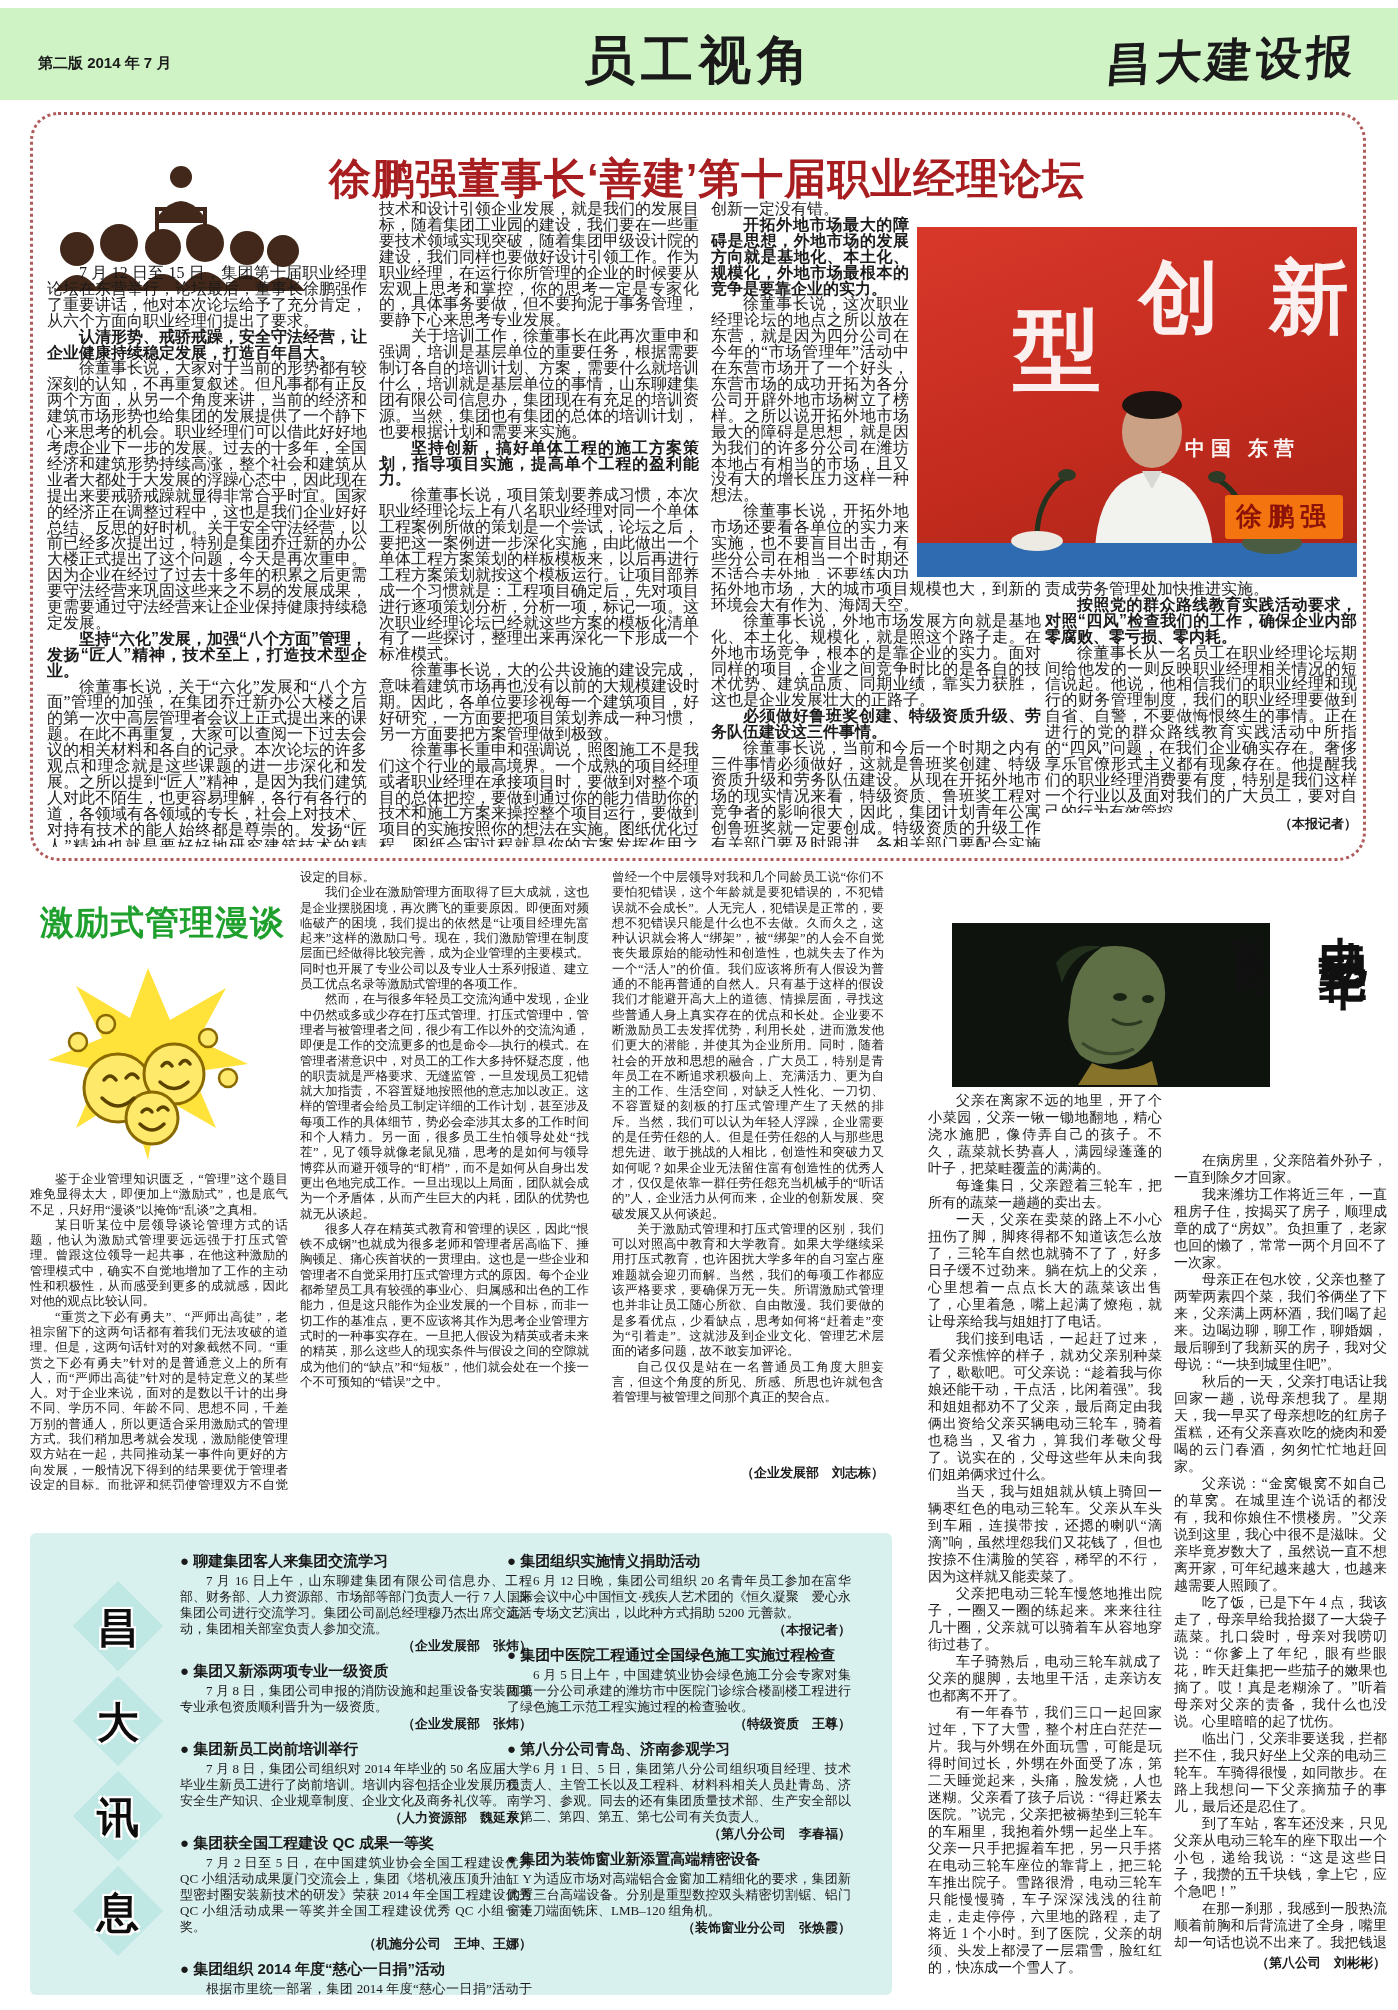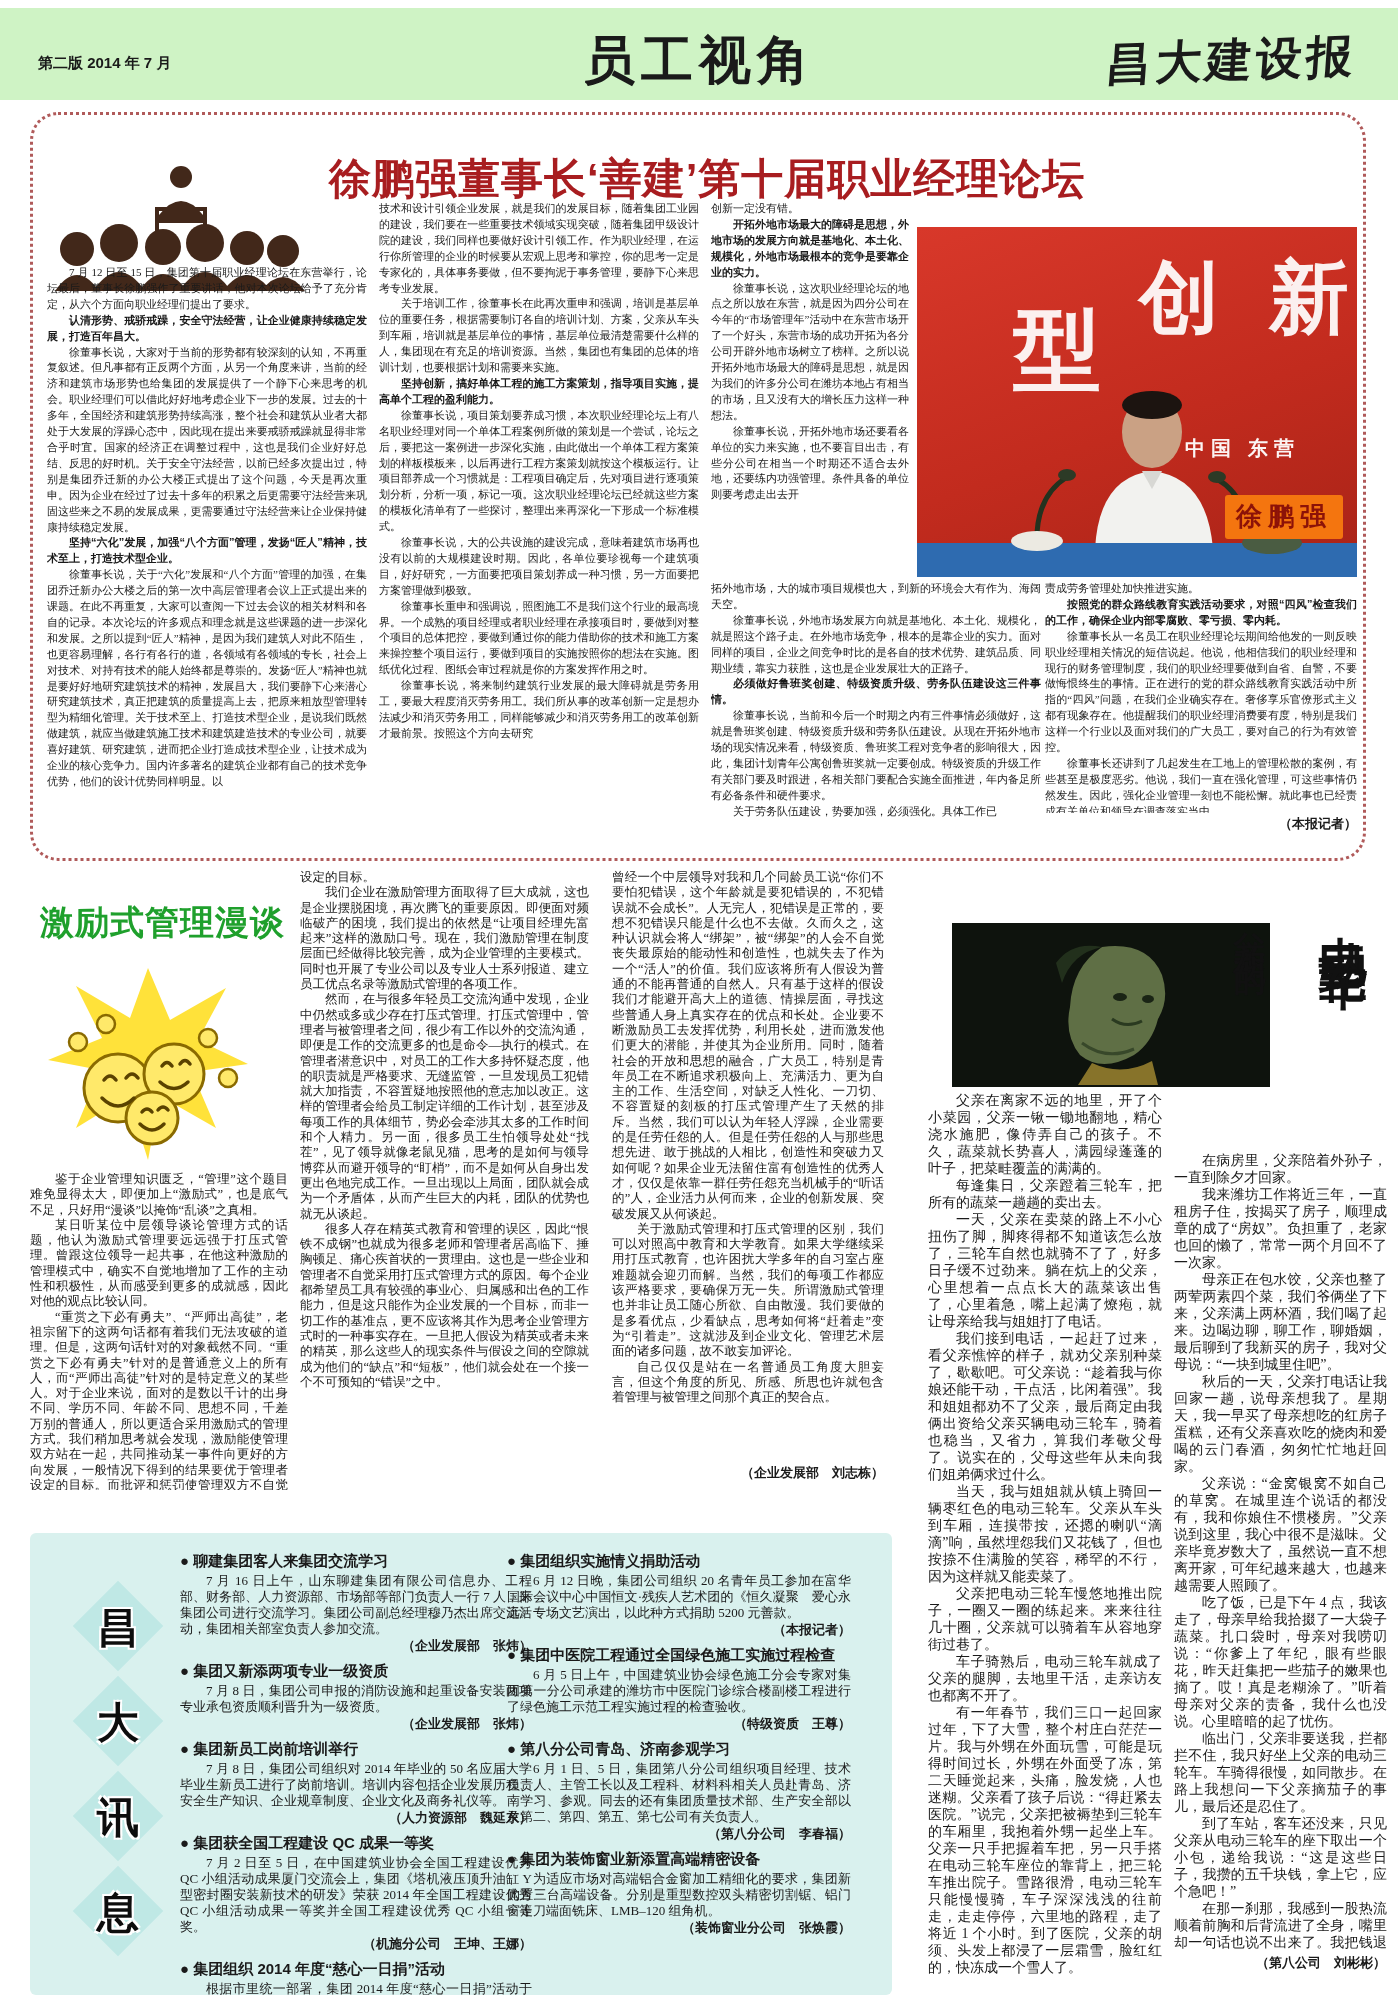--- a/index.html
+++ b/index.html
@@ -12,21 +12,21 @@
   .section-title{position:absolute;left:0;right:0;top:18px;text-align:center;font-size:52px;
            font-weight:900;font-family:"Liberation Sans","DejaVu Sans",sans-serif;letter-spacing:6px;}
   .masthead{position:absolute;right:42px;top:22px;font-size:46px;font-weight:bold;
            font-family:"DejaVu Serif",serif;transform:skewX(-6deg) rotate(-2deg);letter-spacing:4px;}
   
   .lead-box{position:absolute;left:30px;top:112px;width:1330px;height:743px;
             border:3px dotted #b05a5a;border-radius:28px;}
   .headline{position:absolute;left:296px;top:36px;width:1014px;font-size:42px;font-weight:900;
             color:#a81d20;font-family:"Liberation Sans",sans-serif;letter-spacing:1px;white-space:nowrap;}
   .col{position:absolute;text-align:justify;overflow:hidden;}
-  .lead-col{font-size:11px;line-height:15.9px;}
+  .lead-col{font-size:16px;line-height:15.9px;}
   .para{margin:0;text-indent:2em;}
   .para.cont{text-indent:0;}
   .para.b{font-weight:bold;font-family:"Liberation Sans",sans-serif;}
   .byline{text-align:right;font-weight:bold;font-size:13px;padding-right:6px;}
   .photo{position:absolute;left:884px;top:112px;width:440px;height:350px;overflow:hidden;
          background:linear-gradient(160deg,#d8382a 0%,#c22b1e 55%,#a82317 100%);}
   .photo .bigchar{position:absolute;color:rgba(255,255,255,.93);font-weight:bold;
          font-family:"DejaVu Serif",serif;}
   .photo .loc{position:absolute;color:rgba(255,255,255,.95);font-size:20px;font-weight:bold;letter-spacing:6px;}
   .namecard{position:absolute;background:#f4750f;color:#8c1208;font-size:26px;font-weight:bold;
@@ -100,21 +100,21 @@
 
     <div class="col lead-col" style="left:14px;top:150px;width:320px;height:582px;">
         <p class="para">7 月 12 日至 15 日，集团第十届职业经理论坛在东营举行，论坛最后，董事长徐鹏强作了重要讲话，他对本次论坛给予了充分肯定，从六个方面向职业经理们提出了要求。</p>
         <p class="para b">认清形势、戒骄戒躁，安全守法经营，让企业健康持续稳定发展，打造百年昌大。</p>
         <p class="para">徐董事长说，大家对于当前的形势都有较深刻的认知，不再重复叙述。但凡事都有正反两个方面，从另一个角度来讲，当前的经济和建筑市场形势也给集团的发展提供了一个静下心来思考的机会。职业经理们可以借此好好地考虑企业下一步的发展。过去的十多年，全国经济和建筑形势持续高涨，整个社会和建筑从业者大都处于大发展的浮躁心态中，因此现在提出来要戒骄戒躁就显得非常合乎时宜。国家的经济正在调整过程中，这也是我们企业好好总结、反思的好时机。关于安全守法经营，以前已经多次提出过，特别是集团乔迁新的办公大楼正式提出了这个问题，今天是再次重申。因为企业在经过了过去十多年的积累之后更需要守法经营来巩固这些来之不易的发展成果，更需要通过守法经营来让企业保持健康持续稳定发展。</p>
         <p class="para b">坚持“六化”发展，加强“八个方面”管理，发扬“匠人”精神，技术至上，打造技术型企业。</p>
         <p class="para">徐董事长说，关于“六化”发展和“八个方面”管理的加强，在集团乔迁新办公大楼之后的第一次中高层管理者会议上正式提出来的课题。在此不再重复，大家可以查阅一下过去会议的相关材料和各自的记录。本次论坛的许多观点和理念就是这些课题的进一步深化和发展。之所以提到“匠人”精神，是因为我们建筑人对此不陌生，也更容易理解，各行有各行的道，各领域有各领域的专长，社会上对技术、对持有技术的能人始终都是尊崇的。发扬“匠人”精神也就是要好好地研究建筑技术的精神，发展昌大，我们要静下心来潜心研究建筑技术，真正把建筑的质量提高上去，把原来粗放型管理转型为精细化管理。关于技术至上、打造技术型企业，是说我们既然做建筑，就应当做建筑施工技术和建筑建造技术的专业公司，就要喜好建筑、研究建筑，进而把企业打造成技术型企业，让技术成为企业的核心竞争力。国内许多著名的建筑企业都有自己的技术竞争优势，他们的设计优势同样明显。以</p>
       </div>
     <div class="col lead-col" style="left:346px;top:86px;width:320px;height:646px;">
         <p class="para cont">技术和设计引领企业发展，就是我们的发展目标，随着集团工业园的建设，我们要在一些重要技术领域实现突破，随着集团甲级设计院的建设，我们同样也要做好设计引领工作。作为职业经理，在运行你所管理的企业的时候要从宏观上思考和掌控，你的思考一定是专家化的，具体事务要做，但不要拘泥于事务管理，要静下心来思考专业发展。</p>
-        <p class="para">关于培训工作，徐董事长在此再次重申和强调，培训是基层单位的重要任务，根据需要制订各自的培训计划、方案，父亲从车头到车厢，培训就是基层单位的事情，基层单位最清楚需要什么样的人，集团现在有充足的培训资源。当然，集团也有集团的总体的培训计划，也要根据计划和需要来实施。</p>
+        <p class="para">关于培训工作，徐董事长在此再次重申和强调，培训是基层单位的重要任务，根据需要制订各自的培训计划、方案，需要什么就培训什么，培训就是基层单位的事情，山东聊建集团有限公司信息办，集团现在有充足的培训资源。当然，集团也有集团的总体的培训计划，也要根据计划和需要来实施。</p>
         <p class="para b">坚持创新，搞好单体工程的施工方案策划，指导项目实施，提高单个工程的盈利能力。</p>
         <p class="para">徐董事长说，项目策划要养成习惯，本次职业经理论坛上有八名职业经理对同一个单体工程案例所做的策划是一个尝试，论坛之后，要把这一案例进一步深化实施，由此做出一个单体工程方案策划的样板模板来，以后再进行工程方案策划就按这个模板运行。让项目部养成一个习惯就是：工程项目确定后，先对项目进行逐项策划分析，分析一项，标记一项。这次职业经理论坛已经就这些方案的模板化清单有了一些探讨，整理出来再深化一下形成一个标准模式。</p>
         <p class="para">徐董事长说，大的公共设施的建设完成，意味着建筑市场再也没有以前的大规模建设时期。因此，各单位要珍视每一个建筑项目，好好研究，一方面要把项目策划养成一种习惯，另一方面要把方案管理做到极致。</p>
         <p class="para">徐董事长重申和强调说，照图施工不是我们这个行业的最高境界。一个成熟的项目经理或者职业经理在承接项目时，要做到对整个项目的总体把控，要做到通过你的能力借助你的技术和施工方案来操控整个项目运行，要做到项目的实施按照你的想法在实施。图纸优化过程、图纸会审过程就是你的方案发挥作用之时。</p>
         <p class="para">徐董事长说，将来制约建筑行业发展的最大障碍就是劳务用工，要最大程度消灭劳务用工。我们所从事的改革创新一定是想办法减少和消灭劳务用工，同样能够减少和消灭劳务用工的改革创新才最前景。按照这个方向去研究</p>
       </div>
     <div class="col lead-col" style="left:678px;top:86px;width:198px;height:378px;">
         <p class="para cont">创新一定没有错。</p>
         <p class="para b">开拓外地市场最大的障碍是思想，外地市场的发展方向就是基地化、本土化、规模化，外地市场最根本的竞争是要靠企业的实力。</p>
         <p class="para">徐董事长说，这次职业经理论坛的地点之所以放在东营，就是因为四分公司在今年的“市场管理年”活动中在东营市场开了一个好头，东营市场的成功开拓为各分公司开辟外地市场树立了榜样。之所以说开拓外地市场最大的障碍是思想，就是因为我们的许多分公司在潍坊本地占有相当的市场，且又没有大的增长压力这样一种想法。</p>

